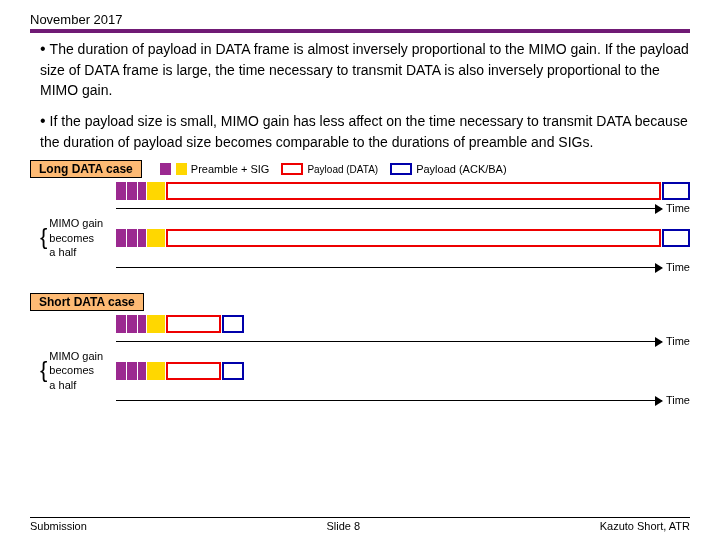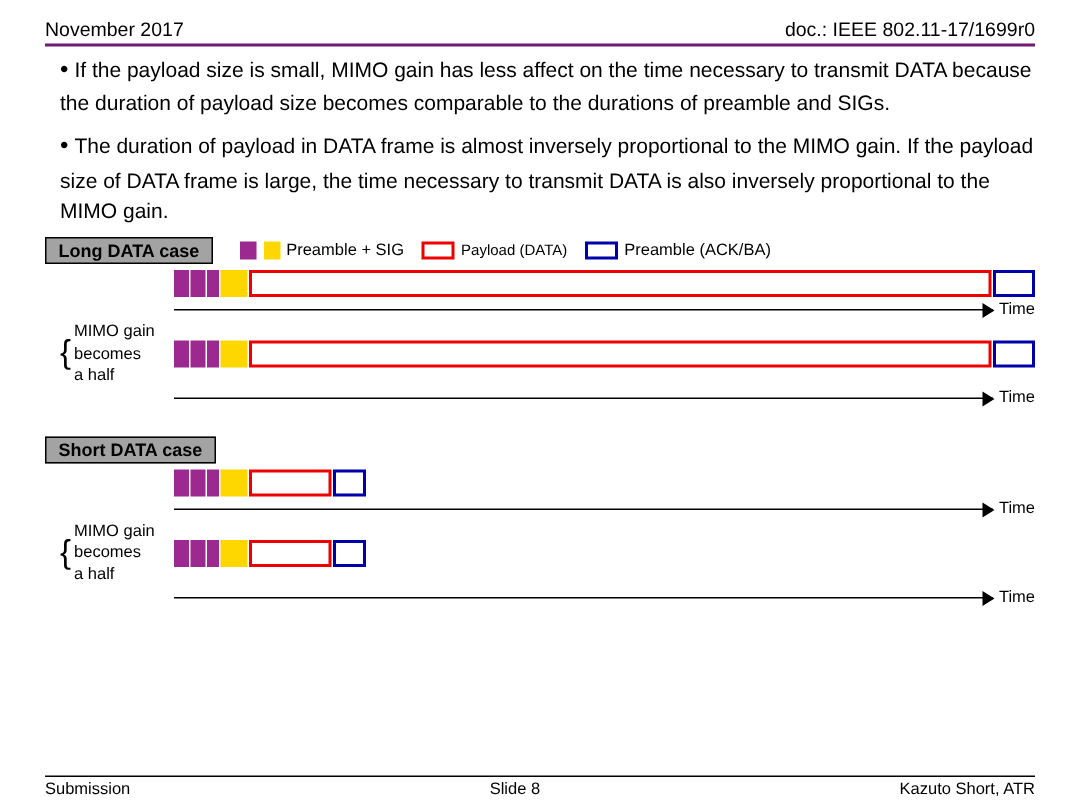--- a/index.html
+++ b/index.html
@@ -15,21 +15,21 @@
       width: 720px;
       height: 540px;
       padding: 12px 30px 10px 30px;
       position: relative;
     }
     .header-row {
       display: flex;
       justify-content: space-between;
       font-size: 13px;
       margin-bottom: 4px;
-      border-bottom: 2px solid #701a75;
+      border-bottom: 4px solid #701a75;
       padding-bottom: 2px;
     }
     .main-title {
       text-align: center;
       font-size: 30px;
       font-weight: bold;
       margin-bottom: 10px;
       font-family: 'Times New Roman', Times, serif;
     }
     .bullet-text {
@@ -51,21 +51,21 @@
       display: flex;
       align-items: center;
       gap: 18px;
       margin-bottom: 4px;
     }
     .case-label-box {
       border: 1.5px solid #000;
       padding: 1px 8px;
       font-size: 12px;
       font-weight: bold;
-      background: #a3a3a3;
+      background: #fdba74;
       white-space: nowrap;
     }
     .legend-items {
       display: flex;
       align-items: center;
       gap: 12px;
       font-size: 11px;
     }
     .legend-item {
       display: flex;
@@ -132,30 +132,29 @@
     .swatch-red { background: #fff; border: 2px solid #e00; }
     .swatch-blue { background: #fff; border: 2px solid #00a; }
   </style>
 </head>
 <body>
 
 <div class="slide">
 
   <div class="header-row">
     <span>November 2017</span>
-    <span>doc.: IEEE 802.11-17/1699r0</span>
-  </div>
-
+  </div>
+
+
+  <div class="bullet-text">
+    <span class="bullet">•</span><span>The duration of payload in DATA frame is almost inversely proportional to the MIMO gain. If the payload size of DATA frame is large, the time necessary to transmit DATA is also inversely proportional to the MIMO gain.</span>
+  </div>
 
   <div class="bullet-text">
     <span class="bullet">•</span><span>If the payload size is small, MIMO gain has less affect on the time necessary to transmit DATA because the duration of payload size becomes comparable to the durations of preamble and SIGs.</span>
-  </div>
-
-  <div class="bullet-text">
-    <span class="bullet">•</span><span>The duration of payload in DATA frame is almost inversely proportional to the MIMO gain. If the payload size of DATA frame is large, the time necessary to transmit DATA is also inversely proportional to the MIMO gain.</span>
   </div>
 
   <div class="diagrams-area">
 
     <div class="case-label-row">
       <div class="case-label-box">Long DATA case</div>
       <div class="legend-items">
 
         <div class="legend-item">
           <span class="legend-swatch" style="background:#9b2990;width:11px;height:12px;display:inline-block;border:none;"></span>
@@ -163,21 +162,21 @@
           <span style="font-size:11px;">Preamble + SIG</span>
         </div>
 
         <div class="legend-item">
           <span class="legend-swatch swatch-red" style="width:22px;height:12px;display:inline-block;background:#fff;border:2px solid #e00;"></span>
           <span style="font-size:10px;">Payload (DATA)</span>
         </div>
 
         <div class="legend-item">
           <span class="legend-swatch swatch-blue" style="width:22px;height:12px;display:inline-block;background:#fff;border:2px solid #00a;"></span>
-          <span style="font-size:11px;">Preamble (ACK/BA)</span>
+          <span style="font-size:11px;">Payload (ACK/BA)</span>
         </div>
       </div>
     </div>
 
     <div class="diagram-container">
 
       <div style="display:flex;align-items:center;gap:4px;margin-bottom:2px;">
         <div style="width:72px;font-size:11px;line-height:1.3;"></div>
         <div style="flex:1;display:flex;flex-direction:column;gap:2px;">
           <div class="bar-row" style="display:flex;align-items:center;height:18px;">

